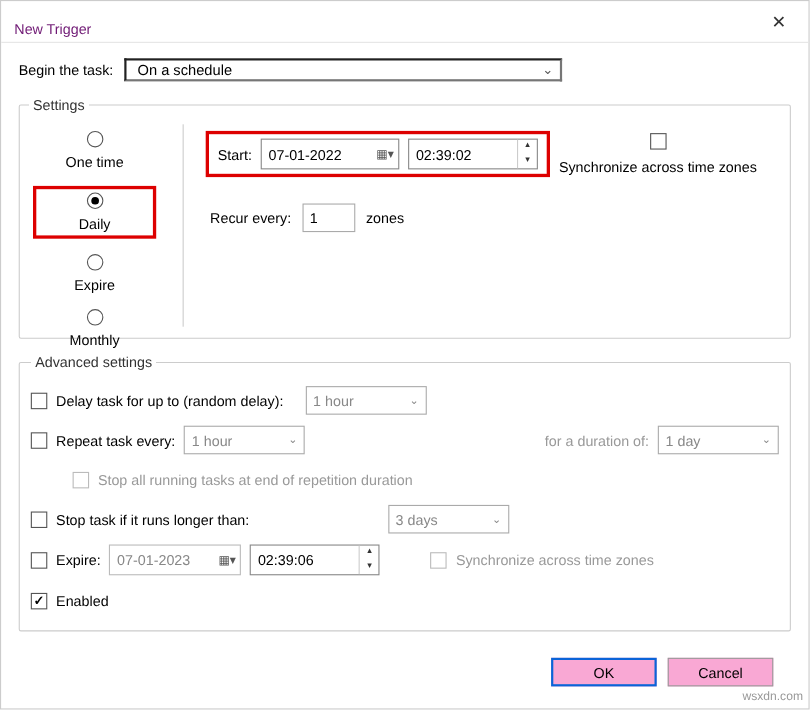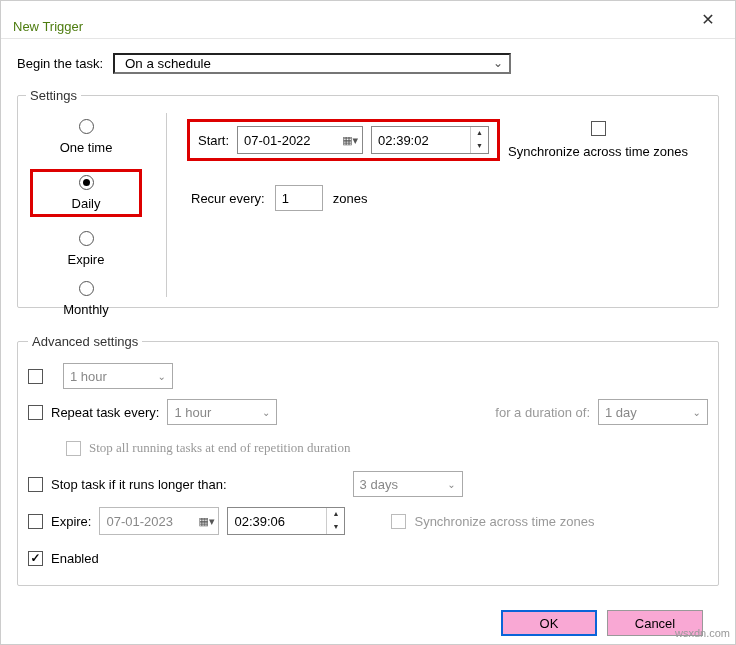--- a/index.html
+++ b/index.html
@@ -16,21 +16,21 @@
     border: 1px solid #ccc;
   }
   .titlebar {
     display: flex;
     justify-content: space-between;
     align-items: center;
     padding: 8px 12px;
     border-bottom: 1px solid #e5e5e5;
     height: 38px;
   }
-  .title { color: #4d7c0f; margin-top: 14px; }
+  .title { color: #701a75; margin-top: 14px; }
   .close-x { font-size: 16px; color: #333; width: 30px; text-align: center; cursor: default; }
   .content { padding: 14px 16px 0 16px; }
   .row { display: flex; align-items: center; margin-bottom: 14px; }
   .label { margin-right: 10px; }
   select, input[type="text"] {
     font: inherit;
     padding: 3px 6px;
     border: 1px solid #aaa;
     background: #fff;
     height: 26px;
@@ -42,21 +42,21 @@
     position: absolute;
     right: 8px; top: 3px;
     color: #555;
     pointer-events: none;
     font-size: 12px;
   }
   fieldset.settings {
     border: 1px solid #ccc;
     border-radius: 2px;
     padding: 10px 8px 10px 8px;
-    margin: 0 0 26px 0;
+    margin: 0 0 14px 0;
     display: flex;
     gap: 20px;
     height: 220px;
   }
   fieldset legend { padding: 0 4px; color: #333; }
   .freq-col {
     display: flex;
     flex-direction: column;
     gap: 14px;
     padding: 6px 4px 0 4px;
@@ -122,21 +122,21 @@
     display: flex; justify-content: flex-end; gap: 10px; padding: 10px 16px 0 0;
   }
   .btn {
     width: 96px; height: 26px; border: 1px solid #999; background: #f9a8d4;
     display: inline-flex; align-items: center; justify-content: center;
     font: inherit;
   }
   .btn.primary { border: 2px solid #0a64d8; }
   .expire-date { width: 120px; color: #888; border-color: #bbb; }
   .expire-time { width: 118px; color: #000; }
-  .indent { margin-left: 38px; font-family: Liberation Serif, serif; }
+  .indent { margin-left: 38px; }
   .watermark {
     position: fixed; right: 6px; bottom: 6px; font-size: 11px; color: #999;
   }
 </style>
 </head>
 <body>
 
 <div class="titlebar">
   <span class="title">New Trigger</span>
   <span class="close-x">✕</span>
@@ -205,20 +205,21 @@
         <span>zones</span>
       </div>
     </div>
   </fieldset>
 
   <fieldset class="adv">
     <legend>Advanced settings</legend>
 
     <div class="adv-row">
       <span class="checkbox"></span>
+      <span>Delay task for up to (random delay):</span>
       <span style="width:4px"></span>
       <span class="combo" style="width:110px">
         <span>1 hour</span>
         <span class="chev">⌄</span>
       </span>
     </div>
 
     <div class="adv-row">
       <span class="checkbox"></span>
       <span>Repeat task every:</span>

